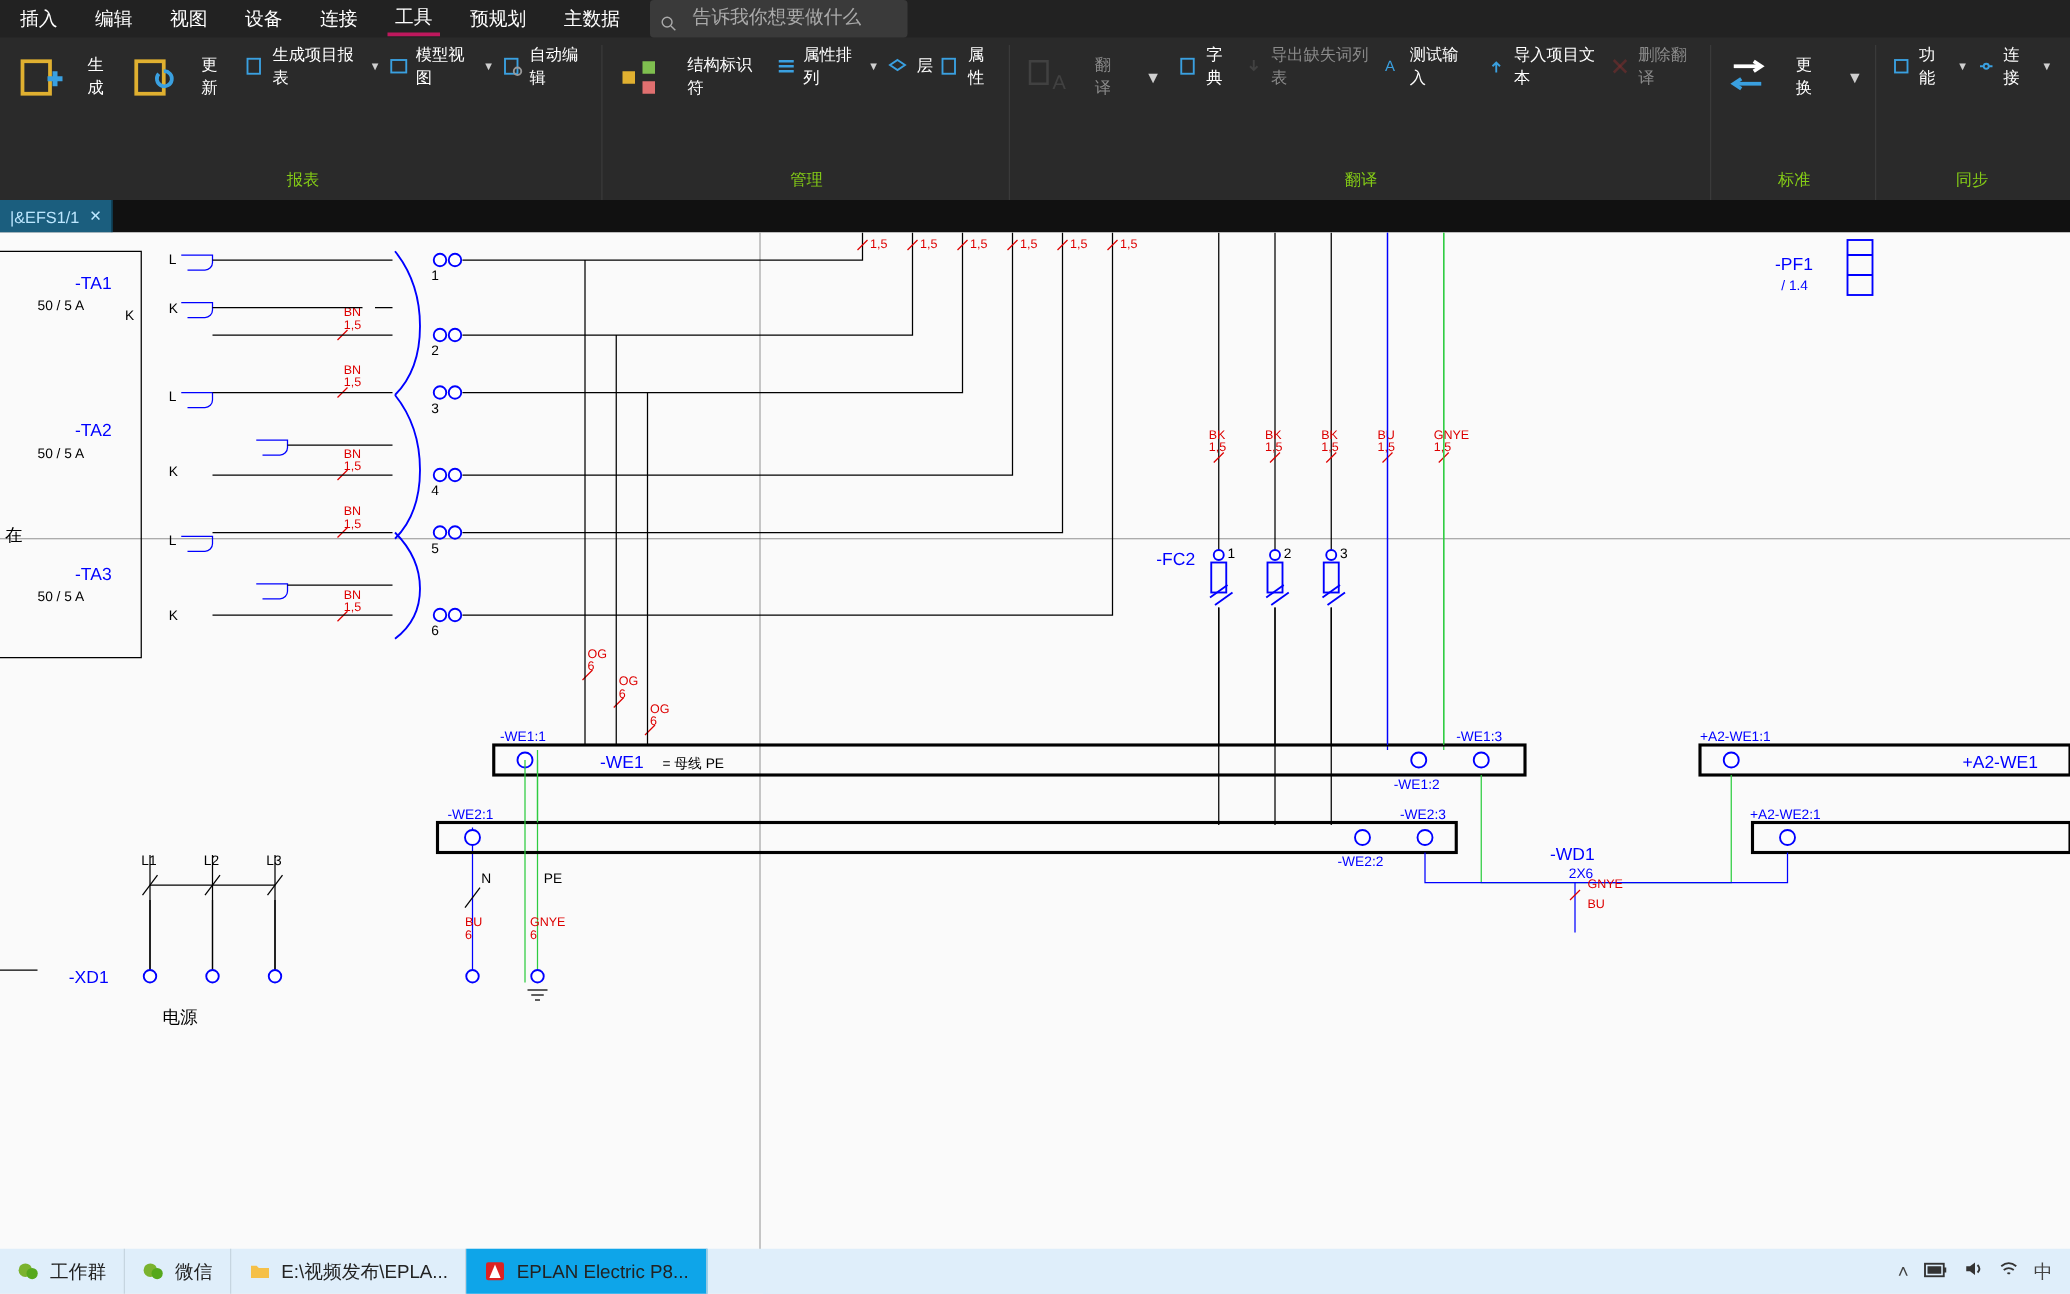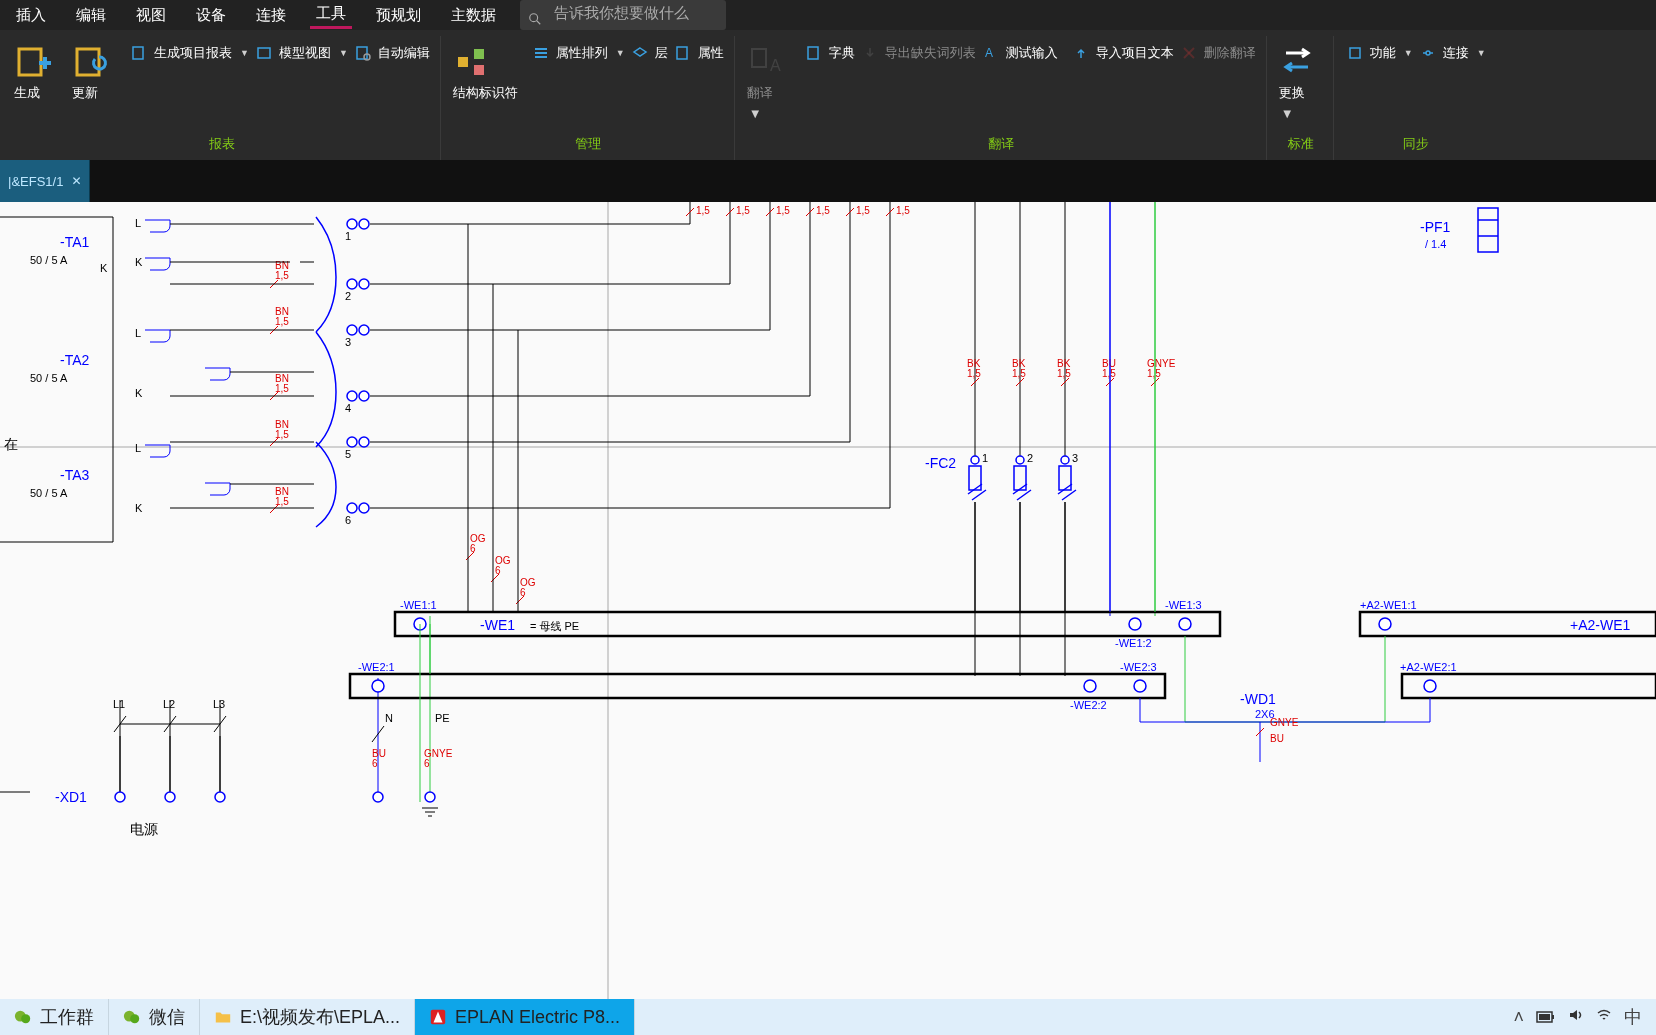--- a/index.html
+++ b/index.html
@@ -7,52 +7,52 @@
   .menubar{height:30px;background:#222;display:flex;align-items:center;gap:18px;padding:0 10px;font-size:15px}
   .menubar span{padding:3px 6px;cursor:default}
   .menubar .active{border-bottom:3px solid #be185d}
   .searchbox{display:flex;align-items:flex-end;background:#3a3a3a;border-radius:3px;height:22px;padding:4px 8px;width:190px;color:#aaa;gap:6px}
   .searchbox svg{width:14px;height:14px}
   .ribbon-body{flex:1;display:flex;align-items:stretch;padding:6px 4px 0 4px;gap:2px}
   .rgroup{display:flex;flex-direction:column;align-items:center;padding:0 10px;border-right:1px solid #3a3a3a}
   .rgroup:last-child{border-right:none}
   .rgroup .controls{display:flex;align-items:flex-start;gap:14px;height:90px;padding-top:6px}
   .rgroup .glabel{height:24px;font-size:13px;color:#84cc16;display:flex;align-items:center;justify-content:center}
-  .bigbtn{display:flex;flex-direction:column;align-items:flex-start;gap:4px;min-width:44px}
+  .bigbtn{display:flex;flex-direction:row;align-items:center;gap:20px;min-width:44px}
   .bigbtn .ic{width:38px;height:38px;display:flex;align-items:center;justify-content:center;font-size:24px}
   .bigbtn span{font-size:13px}
   .smallstack{display:flex;gap:6px}
   .smallbtn{display:flex;align-items:center;gap:6px;font-size:13px;height:22px}
   .smallbtn .ic{width:18px;height:18px;display:flex;align-items:center;justify-content:center}
   .drop{margin-left:2px;font-size:9px;color:#cfcfcf}
   .dim{color:#8a8a8a}
   .dim svg *, .dim .ic{opacity:.5}
   svg{overflow:visible}
 
-  .tabs{height:42px;background:#111;display:flex;align-items:stretch}
+  .tabs{height:26px;background:#111;display:flex;align-items:stretch}
   .tab{display:flex;align-items:center;padding:0 8px;background:#1b5e7e;color:#bde7ff;gap:8px;font-size:13px;border-right:1px solid #0b3b50}
   .tab .close{font-size:12px}
 
   .canvas{position:relative;width:1656px;height:819px;background:#fafafa;overflow:hidden}
   .canvas svg{position:absolute;inset:0}
   .wire{stroke:#000;stroke-width:1;fill:none}
   .grn{stroke:#2ecc40;stroke-width:1;fill:none}
   .blu{stroke:#00f;stroke-width:1.5;fill:none}
   .bluThin{stroke:#00f;stroke-width:1;fill:none}
   .redtxt{fill:#d00;font-size:10px;font-family:sans-serif}
   .blutxt{fill:#00f;font-size:14px;font-family:sans-serif}
   .blutxts{fill:#00f;font-size:11px;font-family:sans-serif}
   .blktxt{fill:#000;font-size:14px;font-family:sans-serif}
   .blktxts{fill:#000;font-size:11px;font-family:sans-serif}
   .tick{stroke:#d00;stroke-width:1}
   .term{fill:#fff;stroke:#00f;stroke-width:1.5}
   .node{fill:#fff;stroke:#00f;stroke-width:1.5}
   .bus{fill:none;stroke:#000;stroke-width:2.5}
 
-  .taskbar{position:absolute;bottom:0;left:0;right:0;height:36px;background:#dfeefa;display:flex;align-items:center;font-size:18px;color:#222}
+  .taskbar{position:absolute;bottom:0;left:0;right:0;height:36px;background:#dfeefa;display:flex;align-items:center;font-size:15px;color:#222}
   .taskbar .tbtn{height:36px;display:flex;align-items:center;gap:8px;padding:0 14px;border-right:1px solid #c6d5e0;cursor:default}
   .taskbar .tbtn.active{background:#0ea5e9}
   .taskbar .spacer{flex:1}
   .tray{display:flex;align-items:center;gap:12px;padding:0 14px;color:#444}
   .tbicon{width:18px;height:18px;display:inline-flex;align-items:center;justify-content:center}
 </style>
 </head>
 <body>
 
 <div class="ribbon">

